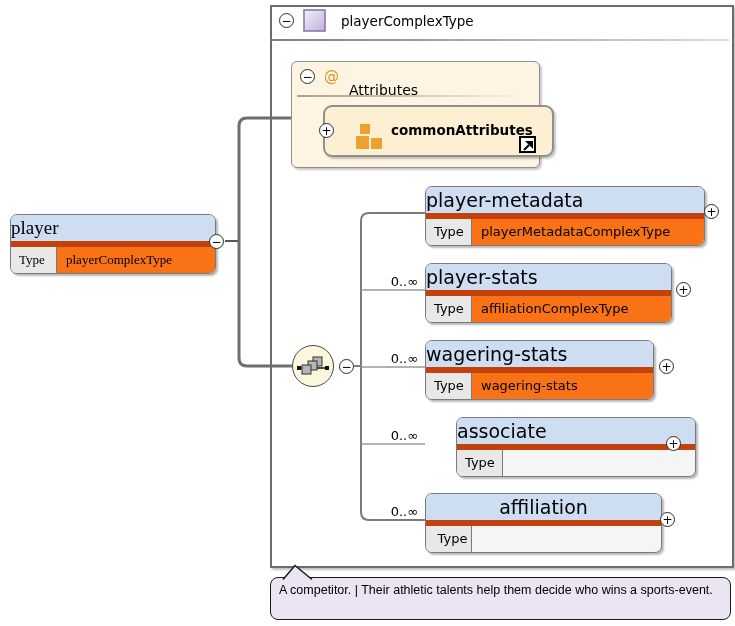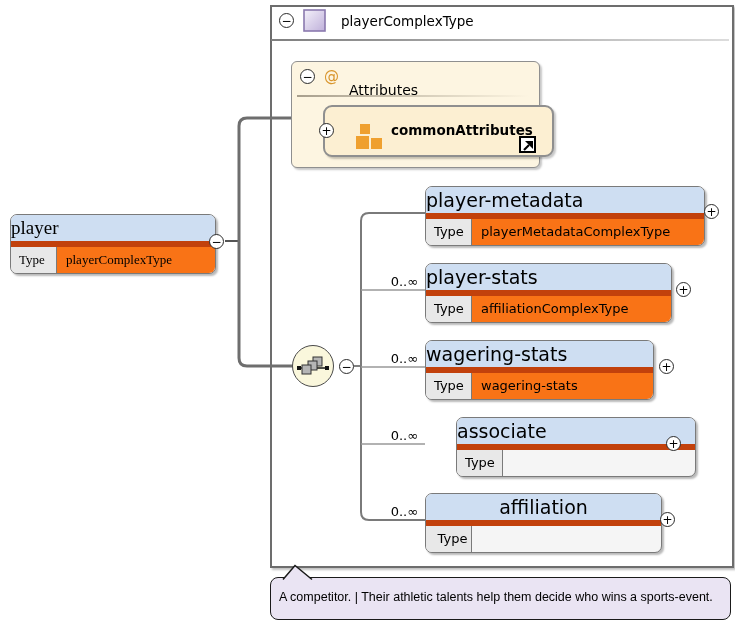--- a/index.html
+++ b/index.html
@@ -44,21 +44,21 @@
 
   
   .seq-circle{position:absolute;left:292px;top:345px;width:42px;height:42px;border-radius:50%;
      background:var(--sequence-bg,#FAF7DC);border:1.5px solid #4a4a4a;box-sizing:border-box;
      display:flex;align-items:center;justify-content:center;z-index:2;}
 
   .card{position:absolute;width:40px;text-align:right;font-size:13px;z-index:2;}
 
   .annotation{position:absolute;left:270px;top:577px;width:461px;height:43px;box-sizing:border-box;
      background:var(--lavender,#EAE4F3);border:1.5px solid #1a1a1a;border-radius:8px;z-index:2;
-     font-family:"Liberation Sans",sans-serif;font-size:12.5px;line-height:1.45;padding:10px 8px;}
+     font-family:"Liberation Sans",sans-serif;font-size:12.5px;line-height:1.45;padding:3px 8px;}
   .callout-svg{position:absolute;left:270px;top:560px;z-index:4;}
   .overlay-svg{position:absolute;left:0;top:0;z-index:1;}
   .hdr-title{position:absolute;left:341px;top:13px;font-size:13.5px;z-index:2;}
   .type-icon{position:absolute;left:303px;top:9px;z-index:2;}
 </style>
 </head>
 <body>
 
 <div id="canvas">
 

